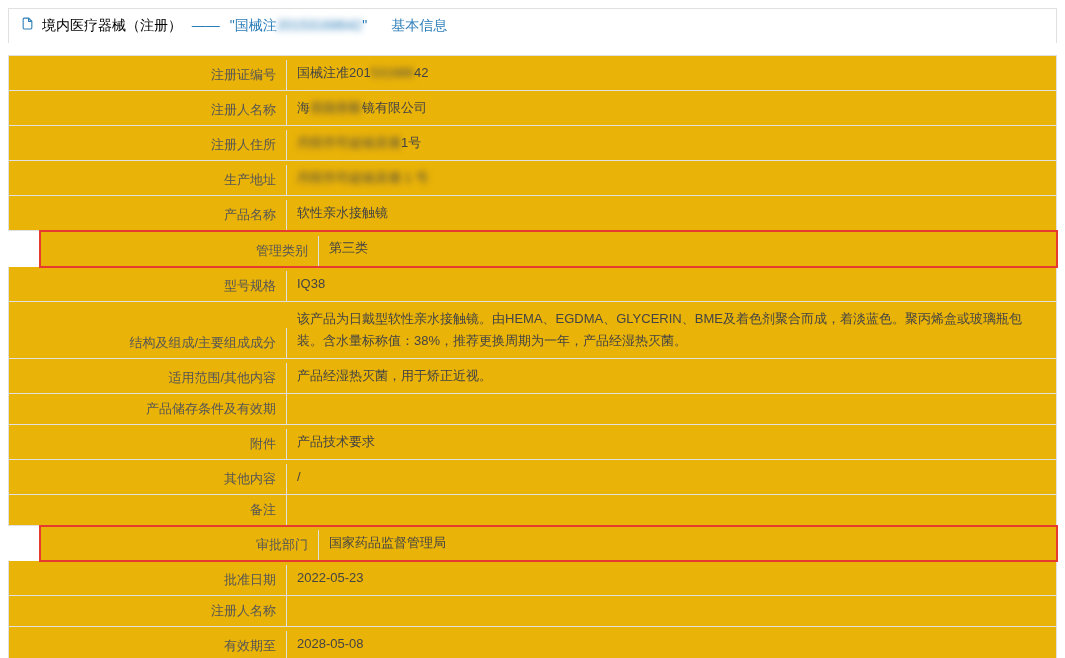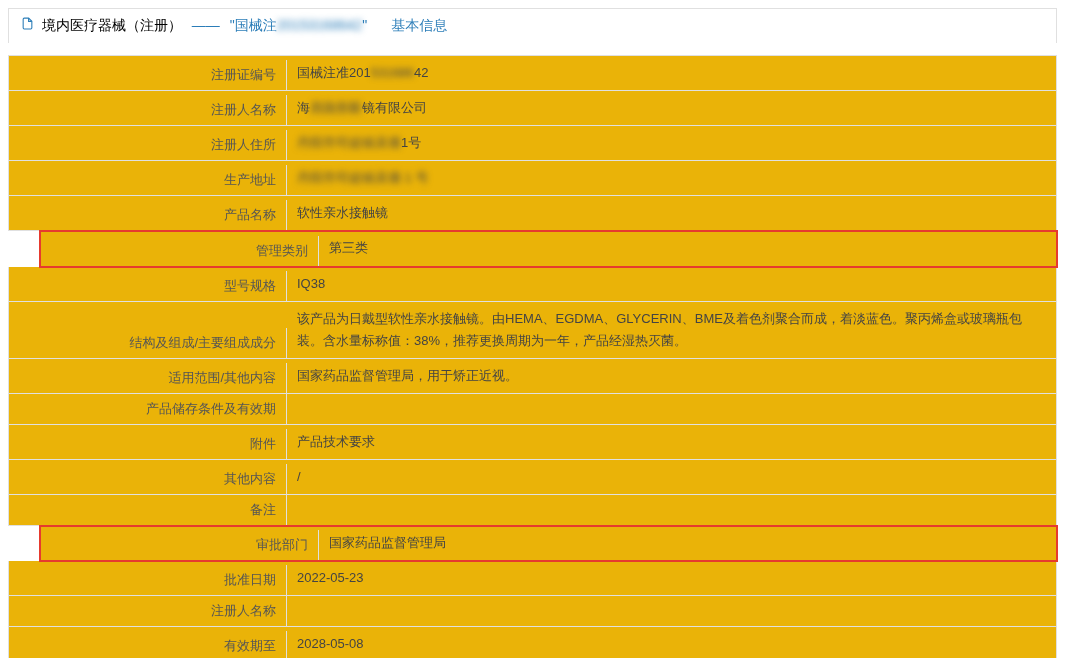--- a/index.html
+++ b/index.html
@@ -127,21 +127,21 @@
     <div class="row">
       <div class="label-cell">型号规格</div>
       <div class="value-cell">IQ38</div>
     </div>
     <div class="row">
       <div class="label-cell">结构及组成/主要组成成分</div>
       <div class="value-cell">该产品为日戴型软性亲水接触镜。由HEMA、EGDMA、GLYCERIN、BME及着色剂聚合而成，着淡蓝色。聚丙烯盒或玻璃瓶包装。含水量标称值：38%，推荐更换周期为一年，产品经湿热灭菌。</div>
     </div>
     <div class="row">
       <div class="label-cell">适用范围/其他内容</div>
-      <div class="value-cell">国家药品监督管理局，用于矫正近视。</div>
+      <div class="value-cell">产品经湿热灭菌，用于矫正近视。</div>
     </div>
     <div class="row">
       <div class="label-cell">产品储存条件及有效期</div>
       <div class="value-cell"></div>
     </div>
     <div class="row">
       <div class="label-cell">附件</div>
       <div class="value-cell">产品技术要求</div>
     </div>
     <div class="row">

